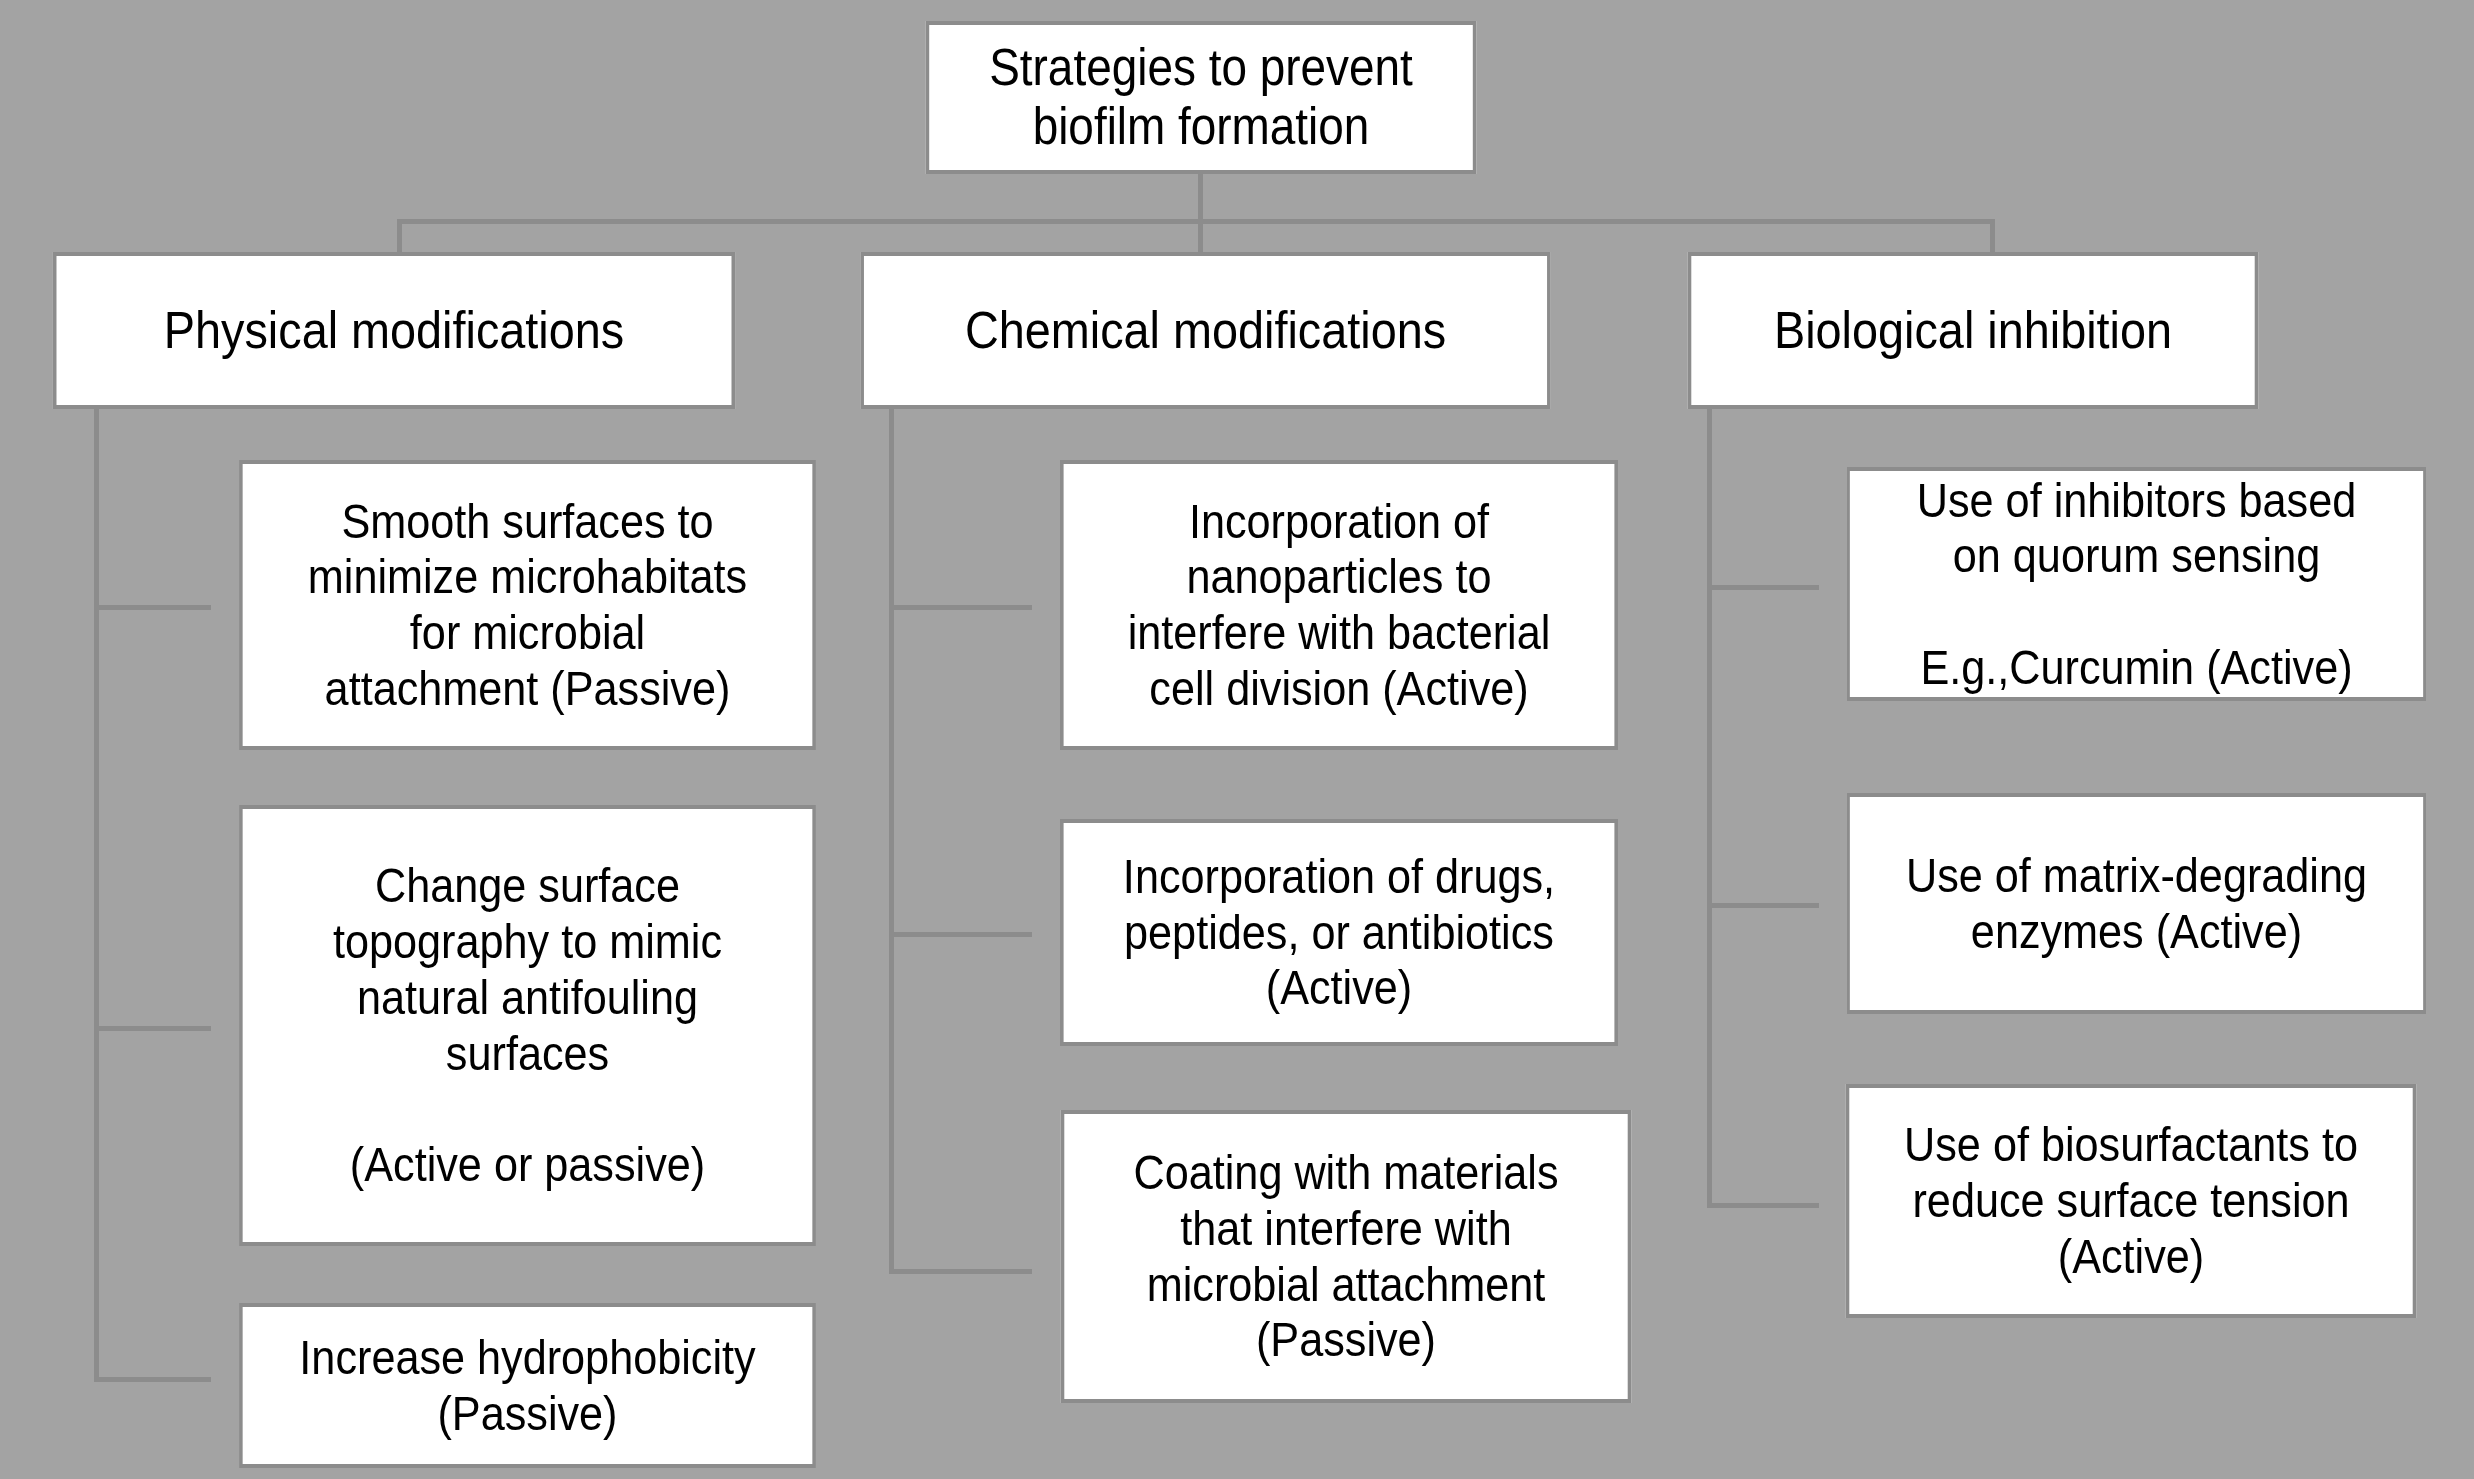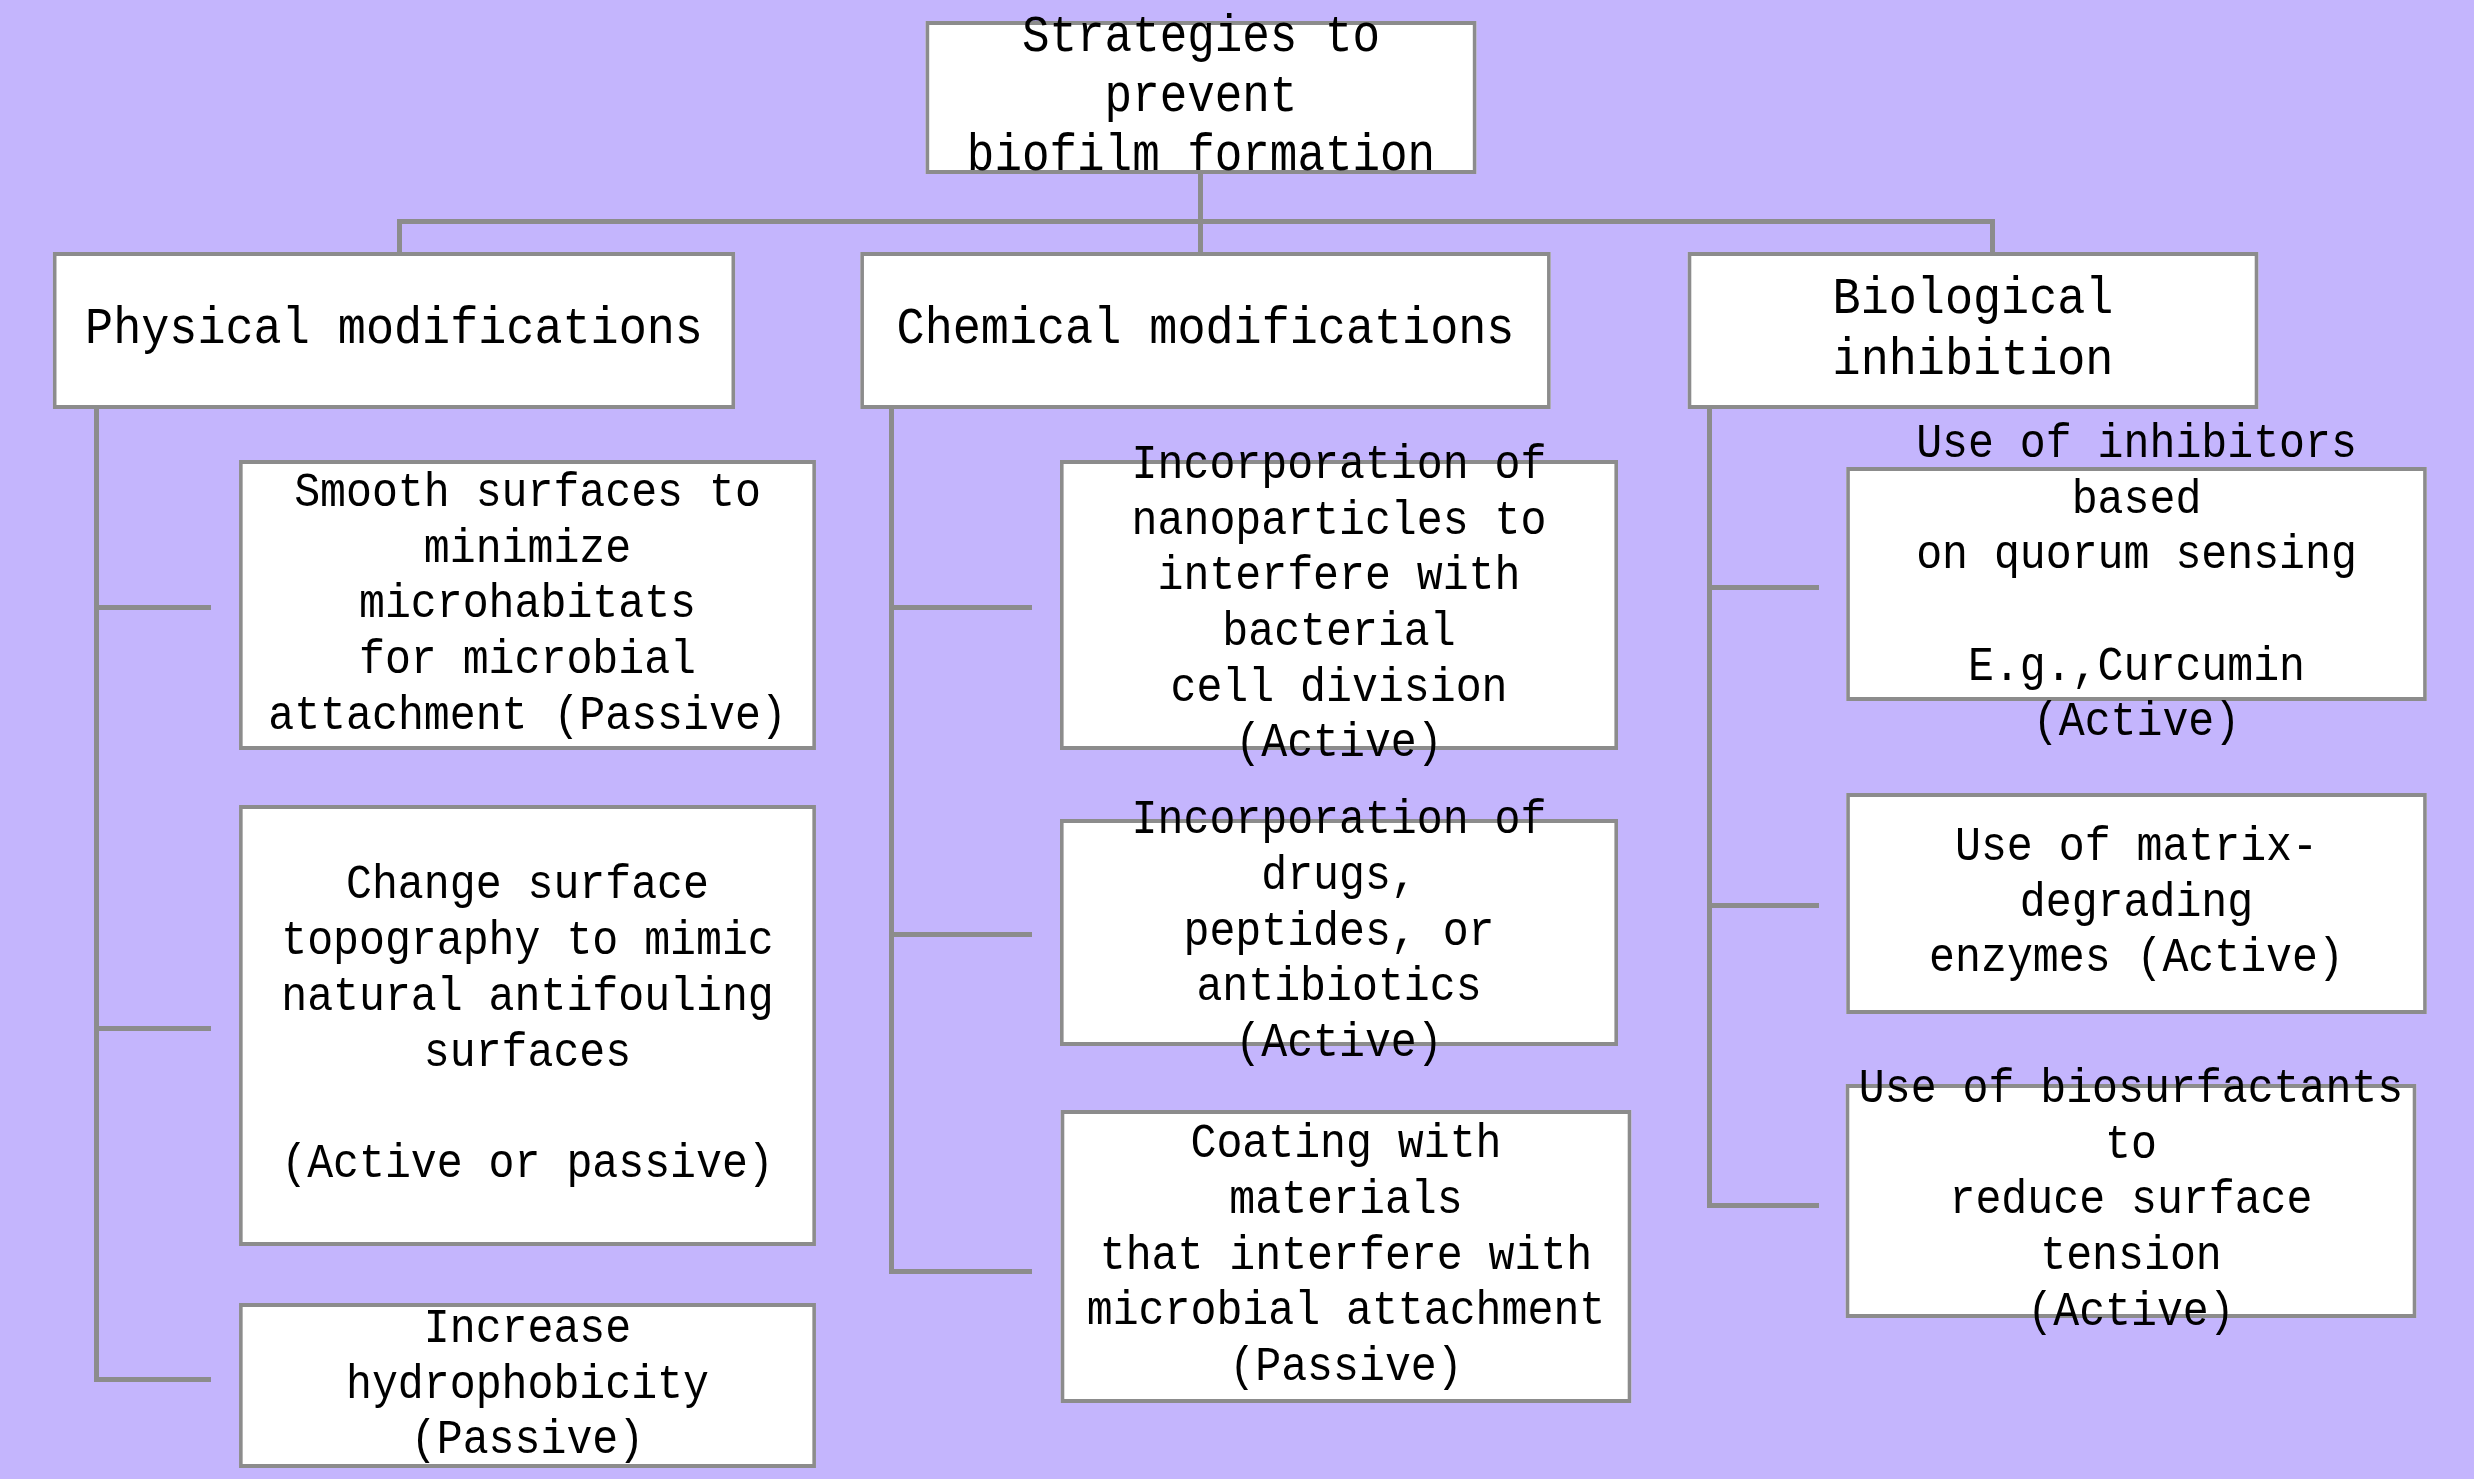--- a/index.html
+++ b/index.html
@@ -4,22 +4,22 @@
 <style>
   html, body {
     margin: 0;
     padding: 0;
     background: #ffffff;
   }
   #canvas {
     position: relative;
     width: 2475px;
     height: 1479px;
-    background: #c4b5fd;
-    font-family: Liberation Mono, monospace;
+    background: #a3a3a3;
+    font-family: Liberation Sans, sans-serif;
     overflow: hidden;
   }
 
   
   .node {
     position: absolute;
     box-sizing: border-box;
     background: #ffffff;
     border: 4.8px solid #8c8c8c;
     display: flex;

